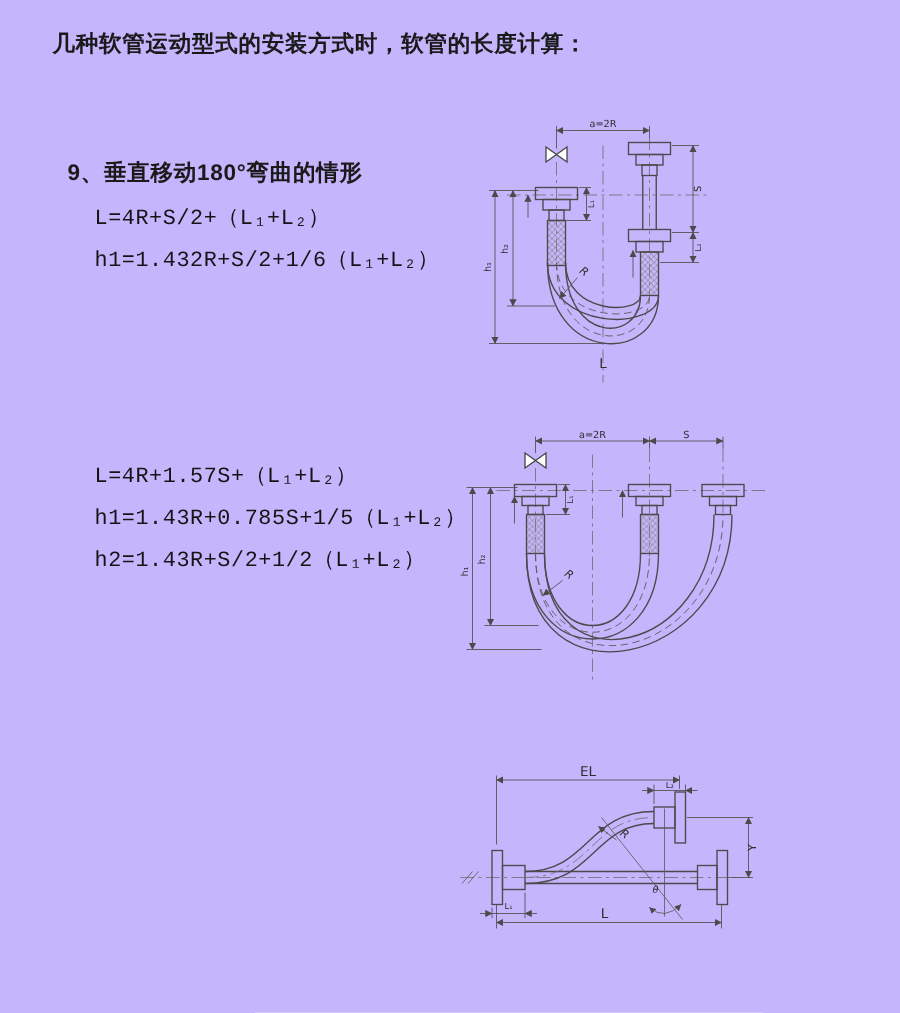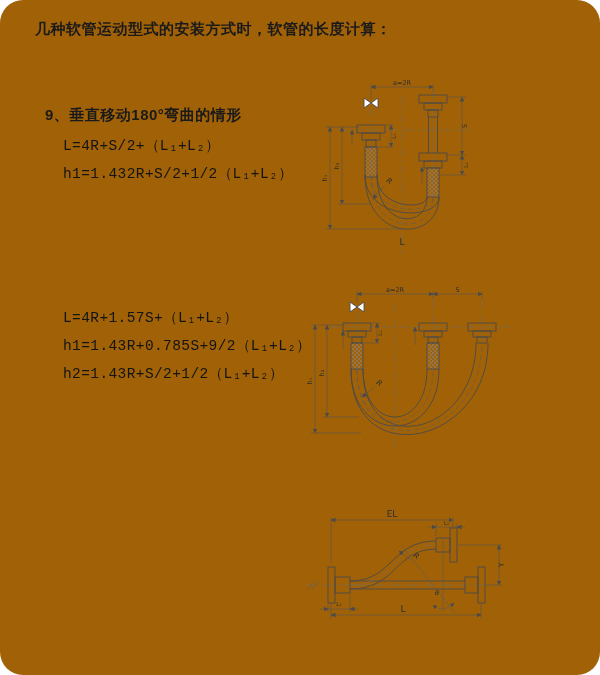--- a/index.html
+++ b/index.html
@@ -1,20 +1,20 @@
 <!DOCTYPE html>
 <html><head>
 <meta charset="utf-8">
 <style>
   html,body{margin:0;padding:0;}
   body{
     width:600px;height:675px;background:#ffffff;position:relative;overflow:hidden;
     font-family:"Liberation Sans","DejaVu Sans",sans-serif;color:#1a1a1a;
   }
-  .page{position:absolute;inset:0;background:#a16207;border-radius:23px;}
+  .page{position:absolute;inset:0;background:#c4b5fd;}
   .title{
     position:absolute;left:35px;top:20px;font-size:15px;font-weight:bold;
     letter-spacing:0.5px;white-space:nowrap;
   }
   .sec{position:absolute;left:45px;}
   .sec .heading{font-size:15px;font-weight:bold;letter-spacing:0.5px;margin:0 0 7px 0;white-space:nowrap;}
   .sec .formula{
     margin-left:18px;line-height:28px;font-size:14.5px;letter-spacing:0.4px;
     color:#141414;white-space:nowrap;font-family:Liberation Mono, monospace;
   }
@@ -36,26 +36,26 @@
 </head>
 <body>
 
 <div class="page">
 
   <div class="title">几种软管运动型式的安装方式时，软管的长度计算：</div>
 
   <section class="sec sec1">
     <div class="heading">9、垂直移动180°弯曲的情形</div>
     <div class="formula">L=4R+S/2+（L₁+L₂）</div>
-    <div class="formula">h1=1.432R+S/2+1/2（L₁+L₂）</div>
+    <div class="formula">h1=1.432R+S/2+1/6（L₁+L₂）</div>
   </section>
 
   <section class="sec sec2">
     <div class="formula">L=4R+1.57S+（L₁+L₂）</div>
-    <div class="formula">h1=1.43R+0.785S+9/2（L₁+L₂）</div>
+    <div class="formula">h1=1.43R+0.785S+1/5（L₁+L₂）</div>
     <div class="formula">h2=1.43R+S/2+1/2（L₁+L₂）</div>
   </section>
 
 
   <div class="diag d1">
   <svg width="235" height="185" viewBox="0 0 235 185">
     <defs>
       <marker id="ar1" viewBox="0 0 8 8" refX="7.5" refY="4" markerWidth="8" markerHeight="8" orient="auto-start-reverse">
         <path d="M0,0L8,4L0,8Z" fill="#4a4a4a"></path>
       </marker>

